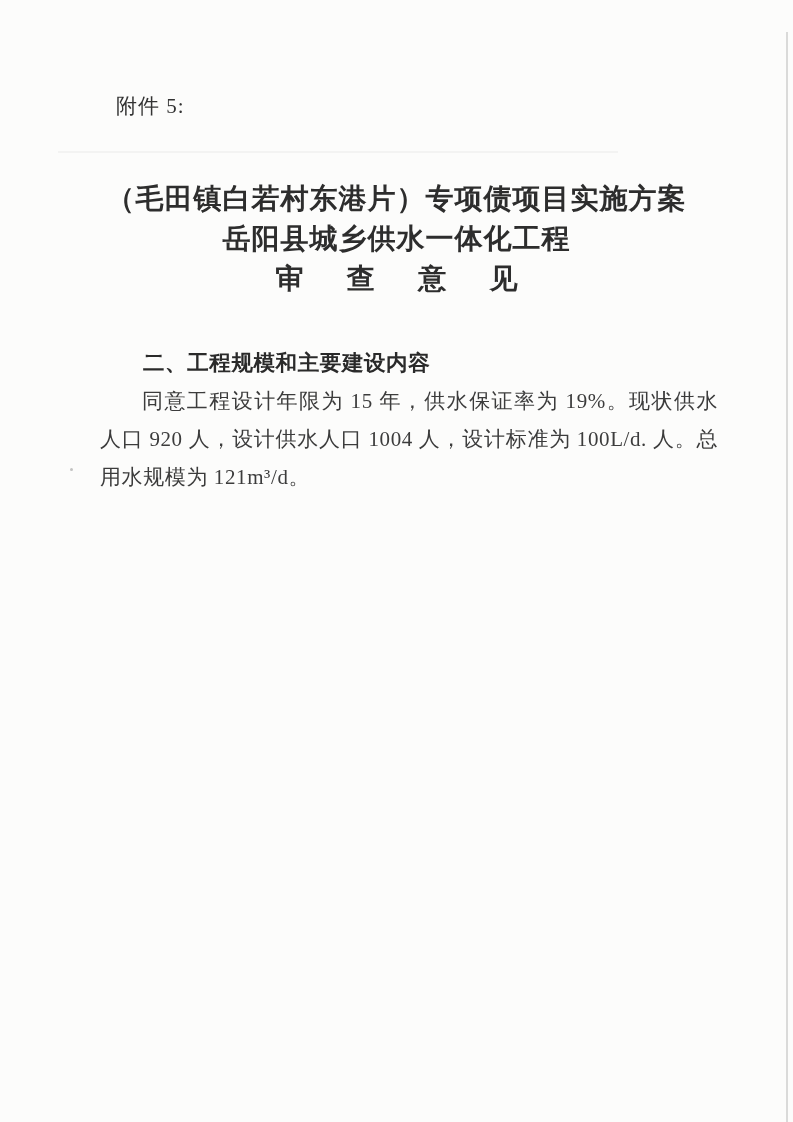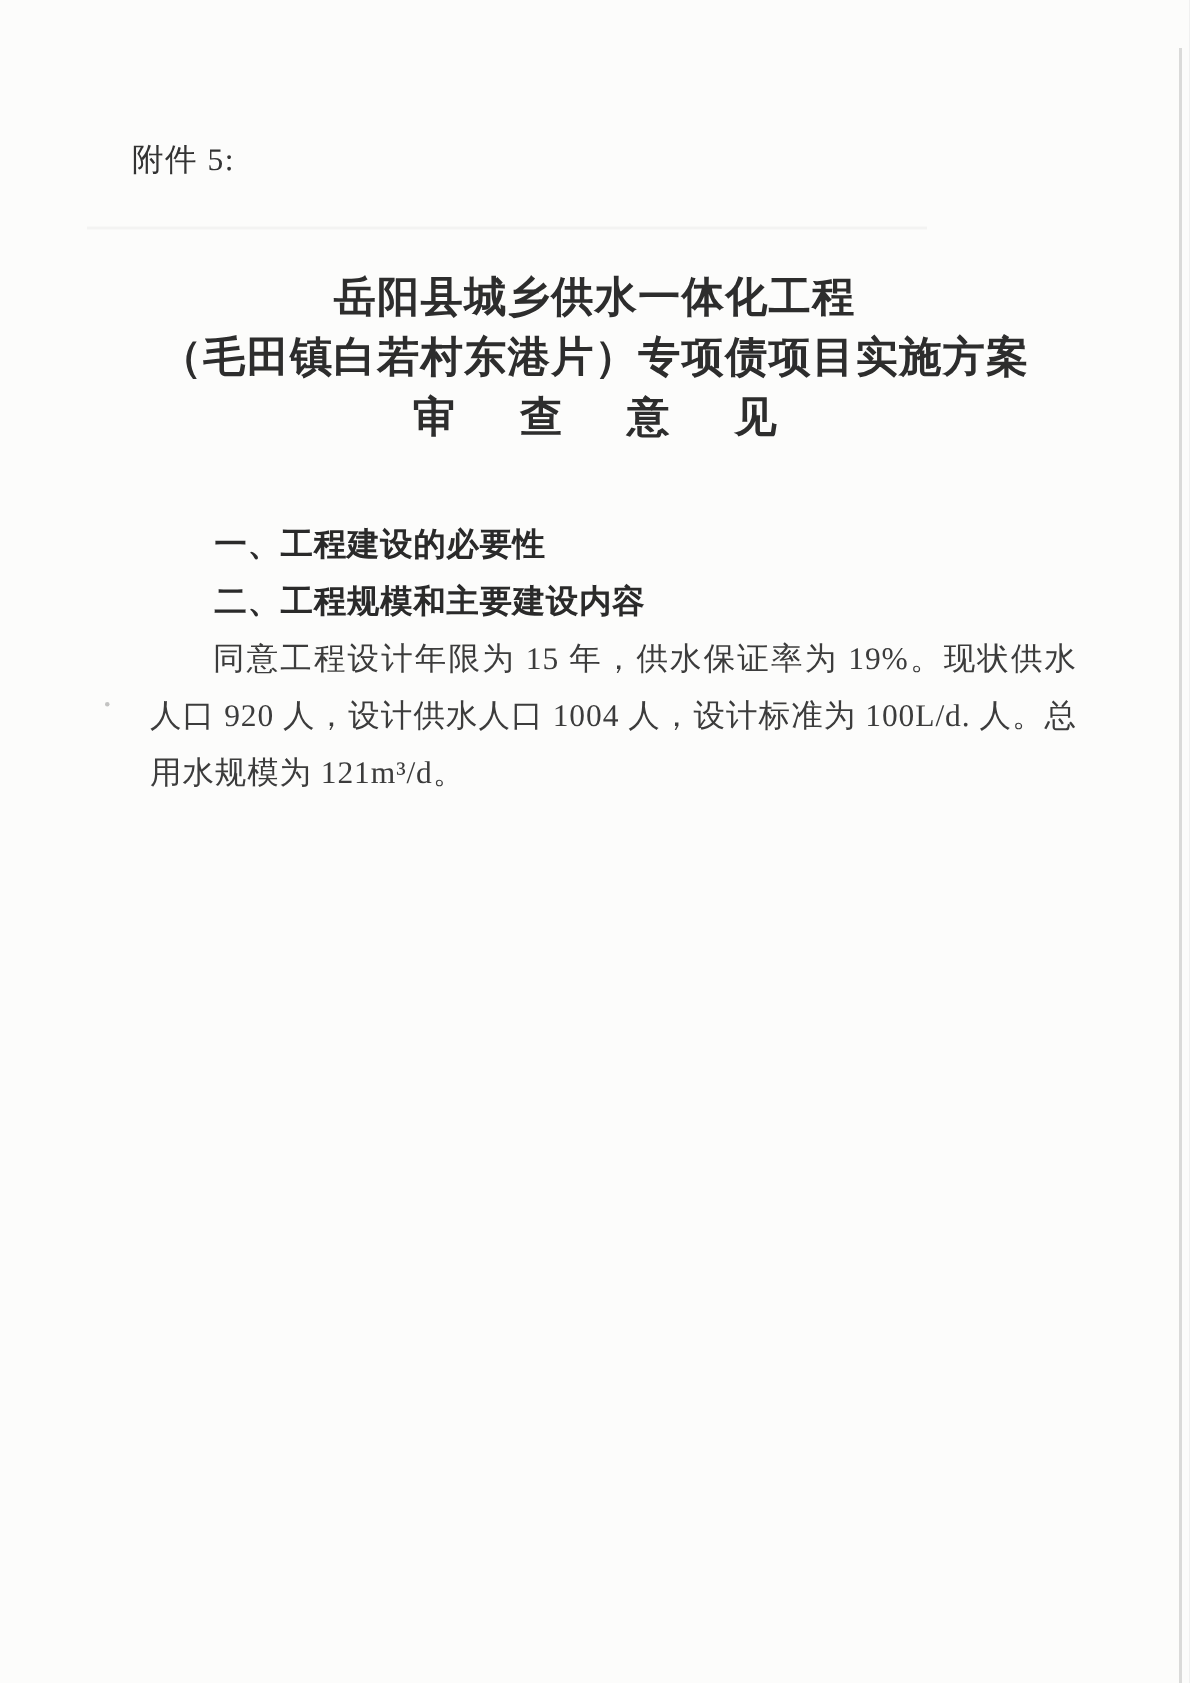--- a/index.html
+++ b/index.html
@@ -12,21 +12,21 @@
     width: 793px;
     height: 1122px;
     margin: 0 auto;
     background: #fcfcfb;
     overflow: hidden;
     font-family: "Liberation Serif", "DejaVu Serif", serif;
     color: #3c3c3c;
   }
   .attachment-label {
     position: absolute;
-    left: 88px;
+    left: 116px;
     top: 92px;
     font-size: 21px;
     line-height: 28px;
     color: #333333;
     letter-spacing: 1px;
   }
   .title-block {
     position: absolute;
     top: 179px;
     left: 0;
@@ -101,24 +101,23 @@
 
 <div class="page">
 
   <div class="scan-smudge"></div>
   <div class="scan-speck"></div>
   <div class="scan-edge-line"></div>
 
   <div class="attachment-label">附件 5:</div>
 
   <div class="title-block">
+    <div>（毛田镇白若村东港片）专项债项目实施方案</div>
     <div>岳阳县城乡供水一体化工程</div>
-    <div>（毛田镇白若村东港片）专项债项目实施方案</div>
     <div class="title-line-spaced">审查意见</div>
   </div>
 
   <div class="body-block">
-    <h2>一、工程建设的必要性</h2>
     <h2>二、工程规模和主要建设内容</h2>
     <p>同意工程设计年限为 15 年，供水保证率为 19%。现状供水人口 920 人，设计供水人口 1004 人，设计标准为 100L/d. 人。总用水规模为 121m³/d。</p>
   </div>
 
 </div>
 
 </body></html>

